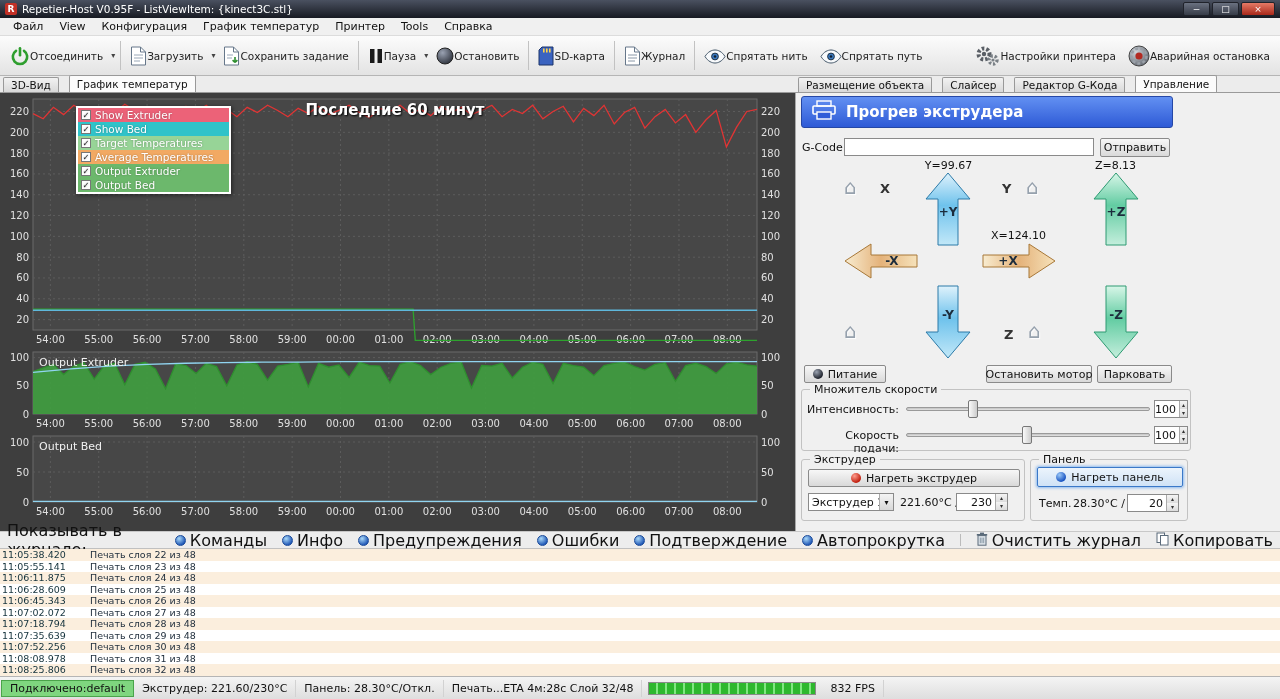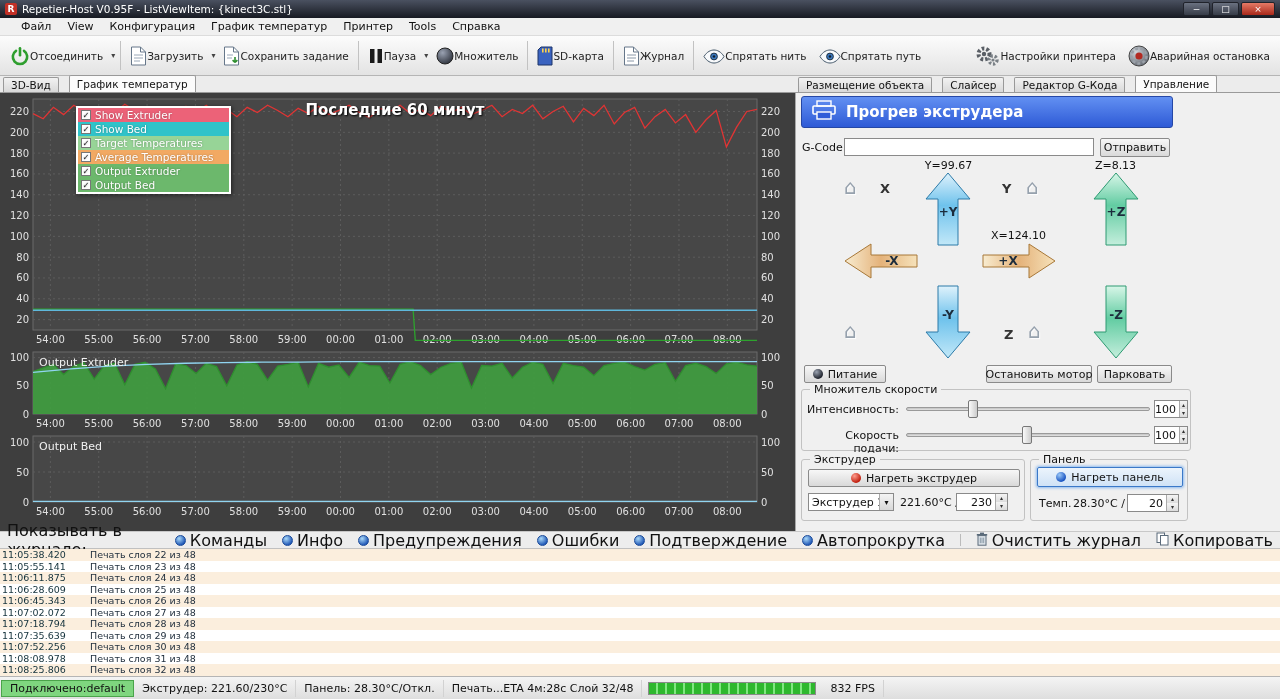--- a/index.html
+++ b/index.html
@@ -8,21 +8,21 @@
 
   
   .titlebar{position:absolute;left:0;top:0;width:1280px;height:18px;background:linear-gradient(#4a5160,#171a22);display:flex;align-items:center;padding:0 5px;color:#fff;}
   .app-icon{width:12px;height:12px;background:#c23026;color:#fff;font-size:9px;font-weight:bold;display:flex;align-items:center;justify-content:center;margin-right:5px;border-radius:2px;}
   .win-title{font-size:10.5px;white-space:nowrap;}
   .win-btns{margin-left:auto;display:flex;gap:2px;}
   .win-btn{width:27px;height:14px;display:flex;align-items:center;justify-content:center;font-size:9px;color:#fff;background:linear-gradient(#6a7180,#373c48);border:1px solid #20232b;border-radius:2px;}
   .win-btn.close{background:linear-gradient(#e57a66,#a8281a);width:34px;}
 
   
-  .menubar{position:absolute;top:18px;left:0;width:1280px;height:18px;background:#f0f0f0;border-bottom:1px solid #dcdcdc;display:flex;align-items:center;padding-left:13px;}
+  .menubar{position:absolute;top:18px;left:0;width:1280px;height:18px;background:#f0f0f0;border-bottom:1px solid #dcdcdc;display:flex;align-items:center;padding-left:5px;}
   .menu-item{padding:2px 8px;color:#111;cursor:default;}
 
   
   .toolbar{position:absolute;top:36px;left:0;width:1280px;height:40px;background:linear-gradient(#fcfcfc,#e3e3e3);border-bottom:1px solid #b5b5b5;display:flex;align-items:stretch;padding:1px 4px;}
   .tbtn-wrap{display:flex;align-items:center;}
   .tbtn{display:flex;flex-direction:row;align-items:center;justify-content:space-between;padding:3px 6px 2px;color:#222;}
   .ticon{height:20px;display:flex;align-items:center;}
   .tlabel{font-size:10.5px;white-space:nowrap;}
   .tdrop{font-size:8px;color:#444;padding:0 2px;align-self:center;}
   .tsep{width:1px;background:#c2c2c2;margin:4px 3px;}
@@ -194,21 +194,21 @@
         <span class="tlabel">Пауза</span>
       </div>
       <span class="tdrop">▾</span>
     </div>
     <div class="tbtn">
       <span class="ticon">
           <svg width="18" height="18">
             <circle cx="9" cy="9" r="8" fill="url(#orbDark)" stroke="#222"></circle>
           </svg>
         </span>
-      <span class="tlabel">Множитель</span>
+      <span class="tlabel">Остановить</span>
     </div>
     <div class="tsep"></div>
     <div class="tbtn">
       <span class="ticon">
           <svg width="16" height="20" viewBox="0 0 16 20">
             <path d="M4 1h11v18H1V4z" fill="#3a63c0" stroke="#1c3468"></path>
             <rect x="5" y="2.5" width="1.6" height="4" fill="#ffd24a"></rect>
             <rect x="8" y="2.5" width="1.6" height="4" fill="#ffd24a"></rect>
             <rect x="11" y="2.5" width="1.6" height="4" fill="#ffd24a"></rect>
           </svg>

